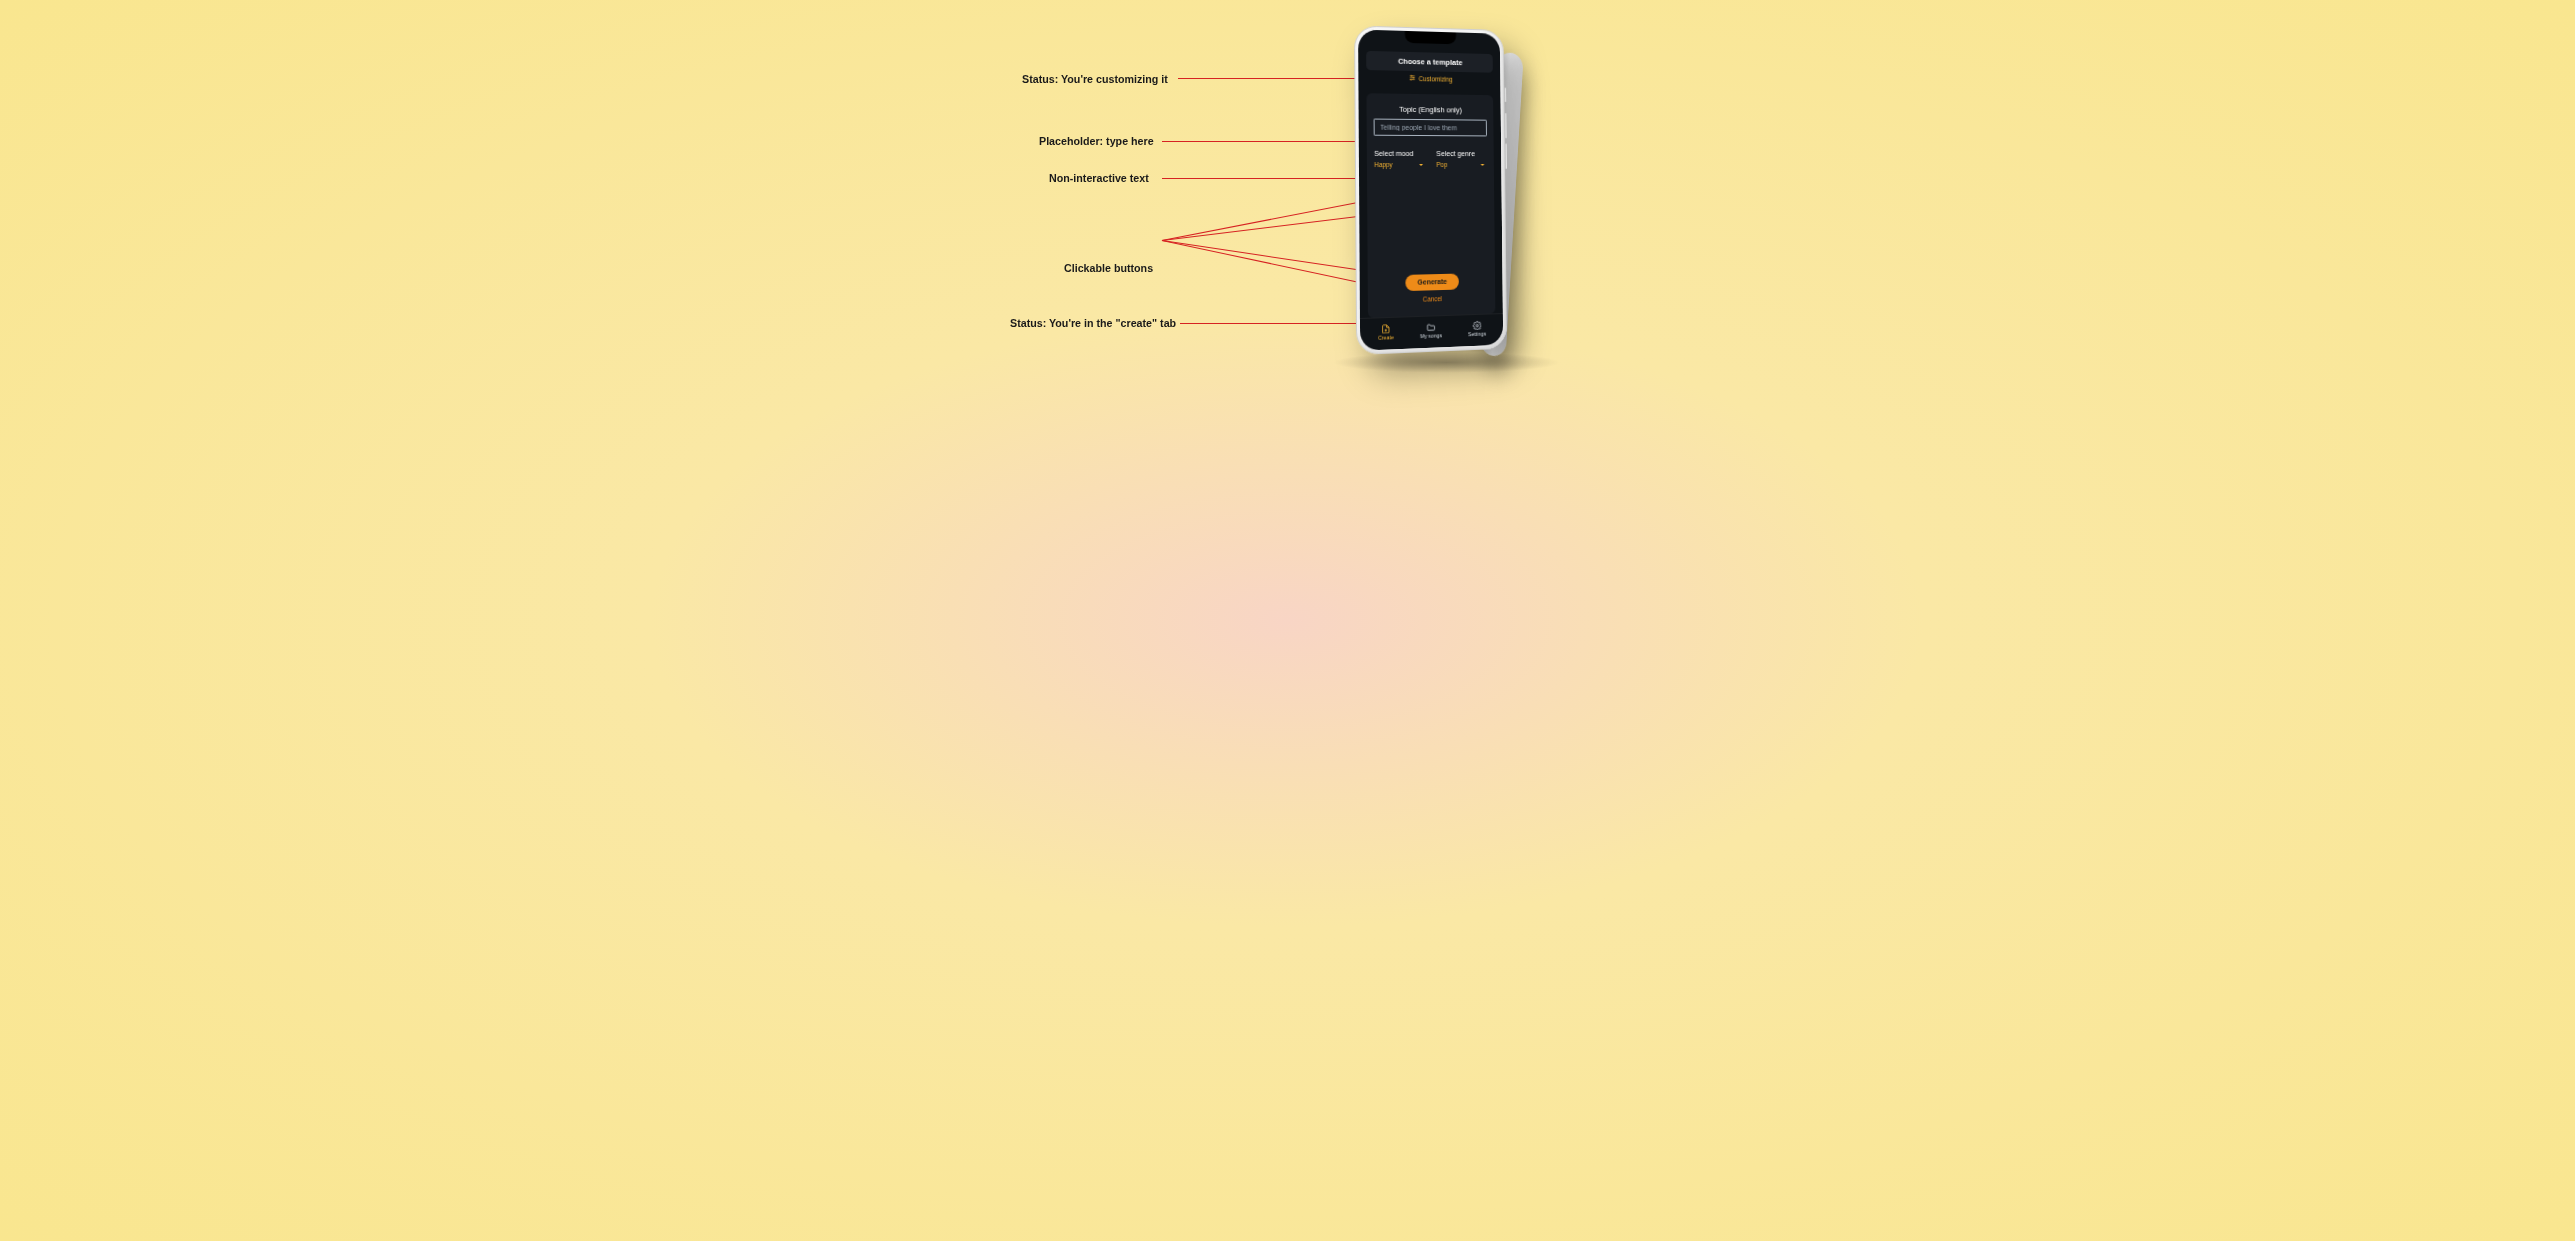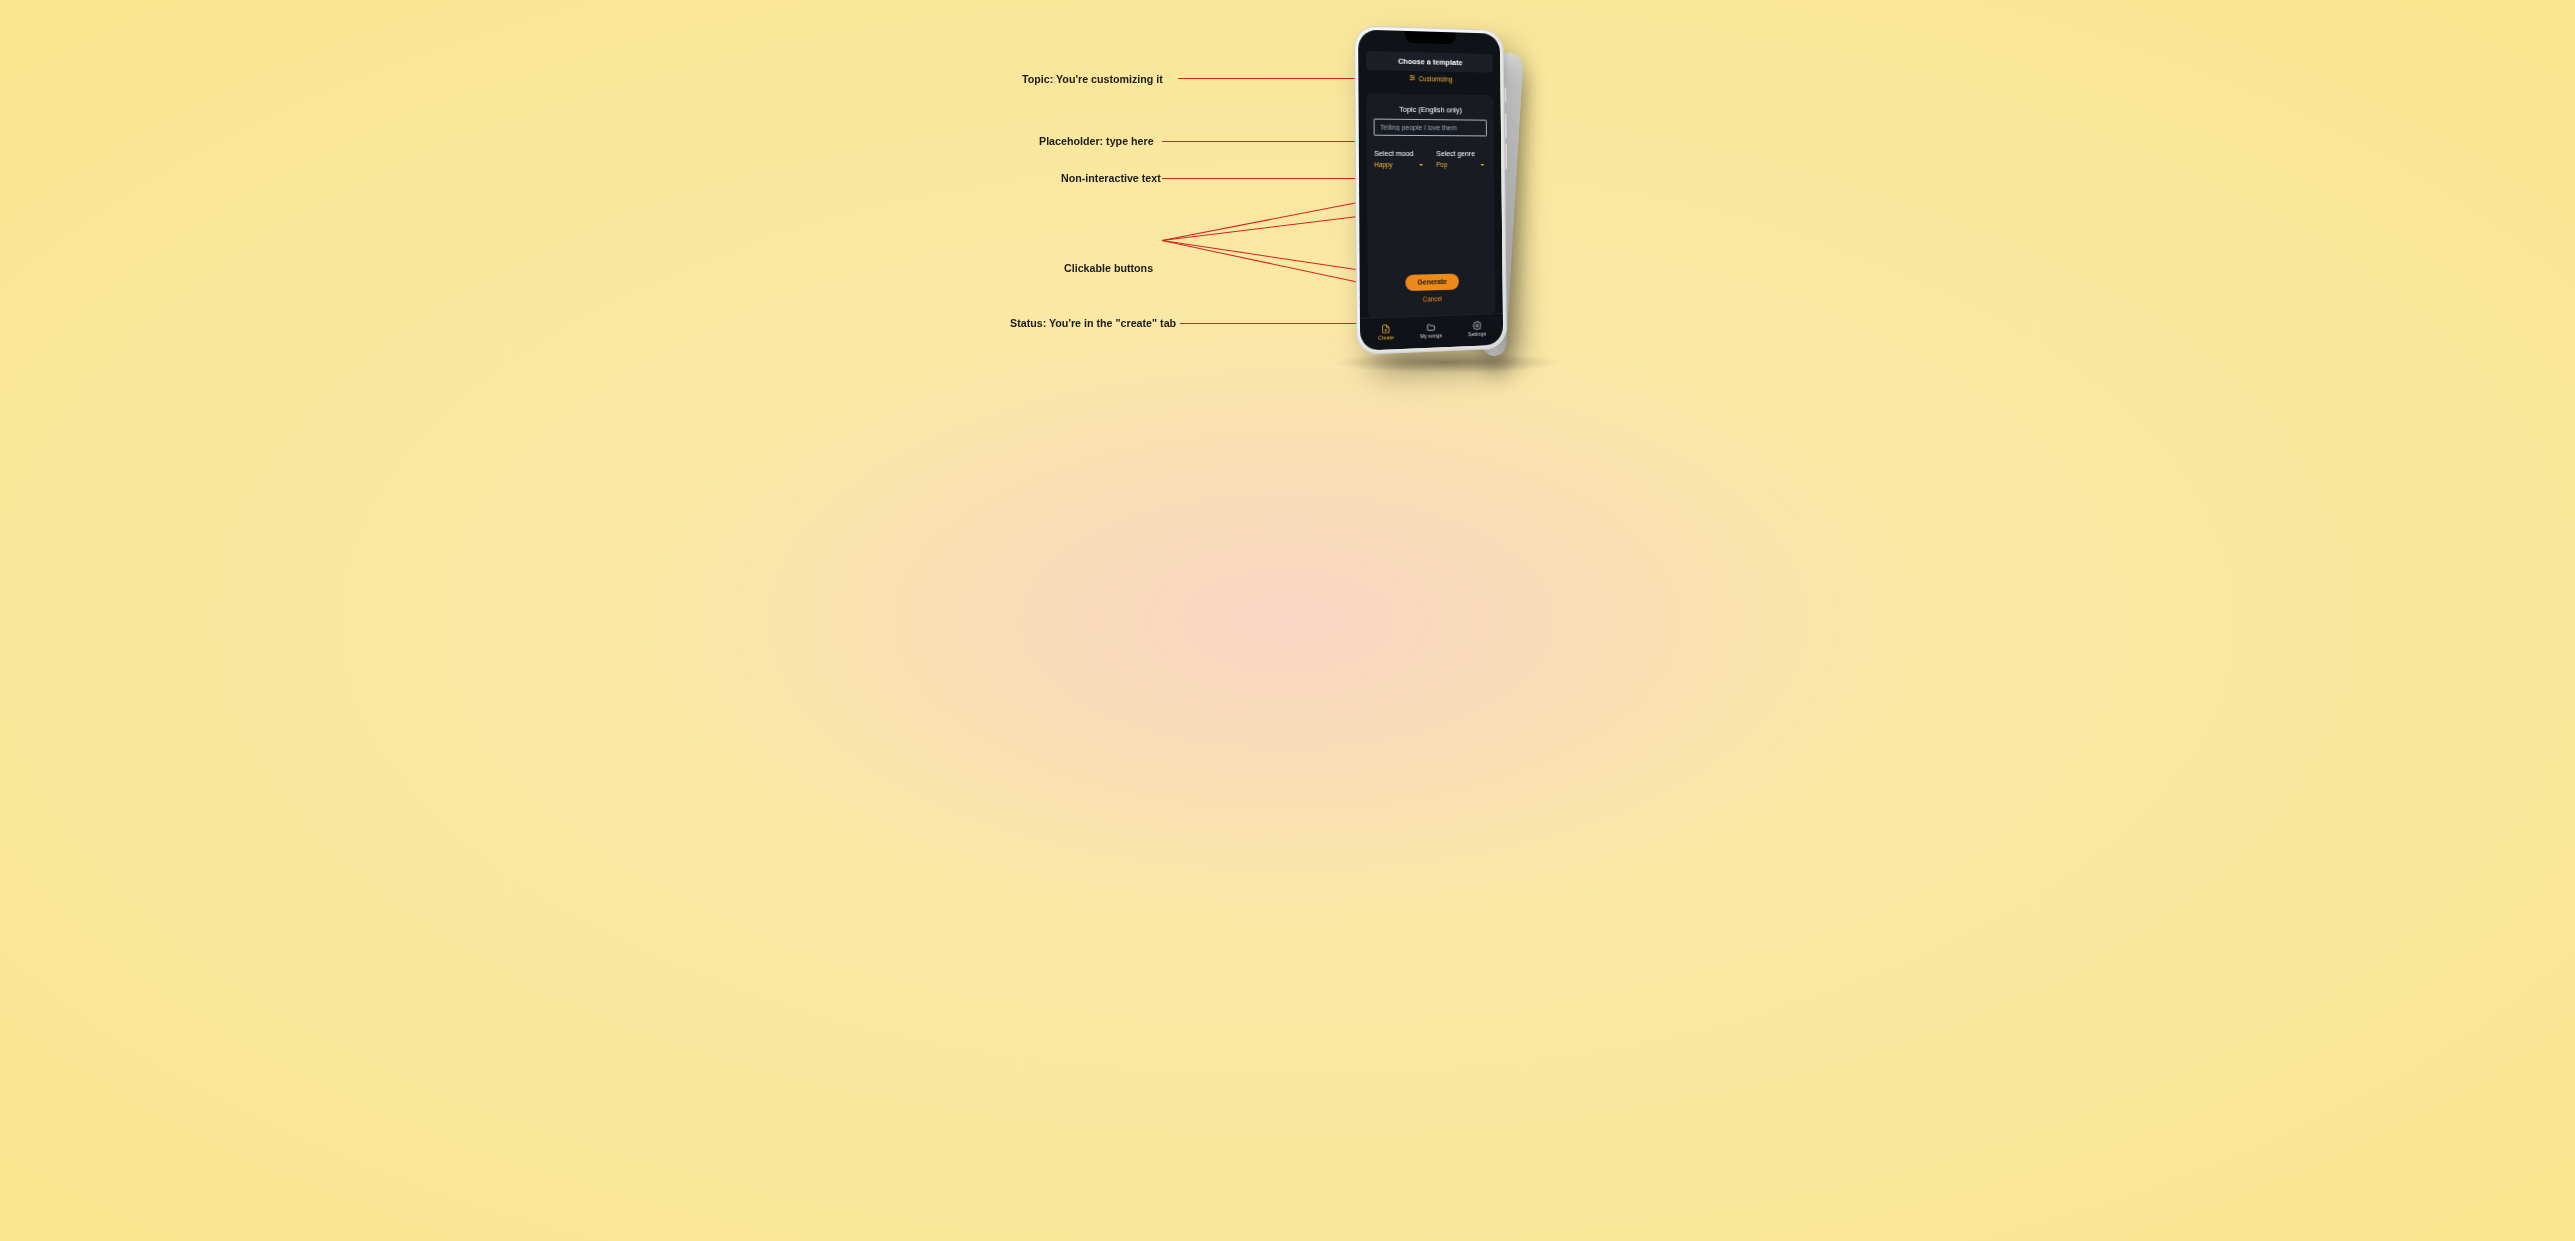--- a/index.html
+++ b/index.html
@@ -240,23 +240,23 @@
       border-radius: 50%;
     }
   </style>
 </head>
 <body>
 
 <div class="viewport">
 
   <div class="shadow-ellipse"></div>
 
-  <div class="annotation" style="top:73px; left:148px;">Topic: You're customizing it</div>
+  <div class="annotation" style="top:73px; left:148px;">Status: You're customizing it</div>
   <div class="annotation" style="top:135px; left:165px;">Placeholder: type here</div>
-  <div class="annotation" style="top:172px; left:175px;margin-left:12px;">Non-interactive text</div>
+  <div class="annotation" style="top:172px; left:175px;">Non-interactive text</div>
   <div class="annotation" style="top:234px; left:190px;margin-top:28px;">Clickable buttons</div>
   <div class="annotation" style="top:317px; left:136px;">Status: You're in the "create" tab</div>
 
   <div class="line" style="top:78px; left:304px; width:235px;"></div>
   <div class="line" style="top:141px; left:288px; width:224px;"></div>
   <div class="line" style="top:178px; left:288px; width:223px;"></div>
   <div class="line" style="top:240px; left:288px; width:235px; transform: rotate(-11deg);"></div>
   <div class="line" style="top:240px; left:288px; width:288px; transform: rotate(-7deg);"></div>
   <div class="line" style="top:240px; left:288px; width:256px; transform: rotate(8.5deg);"></div>
   <div class="line" style="top:240px; left:288px; width:267px; transform: rotate(12deg);"></div>

